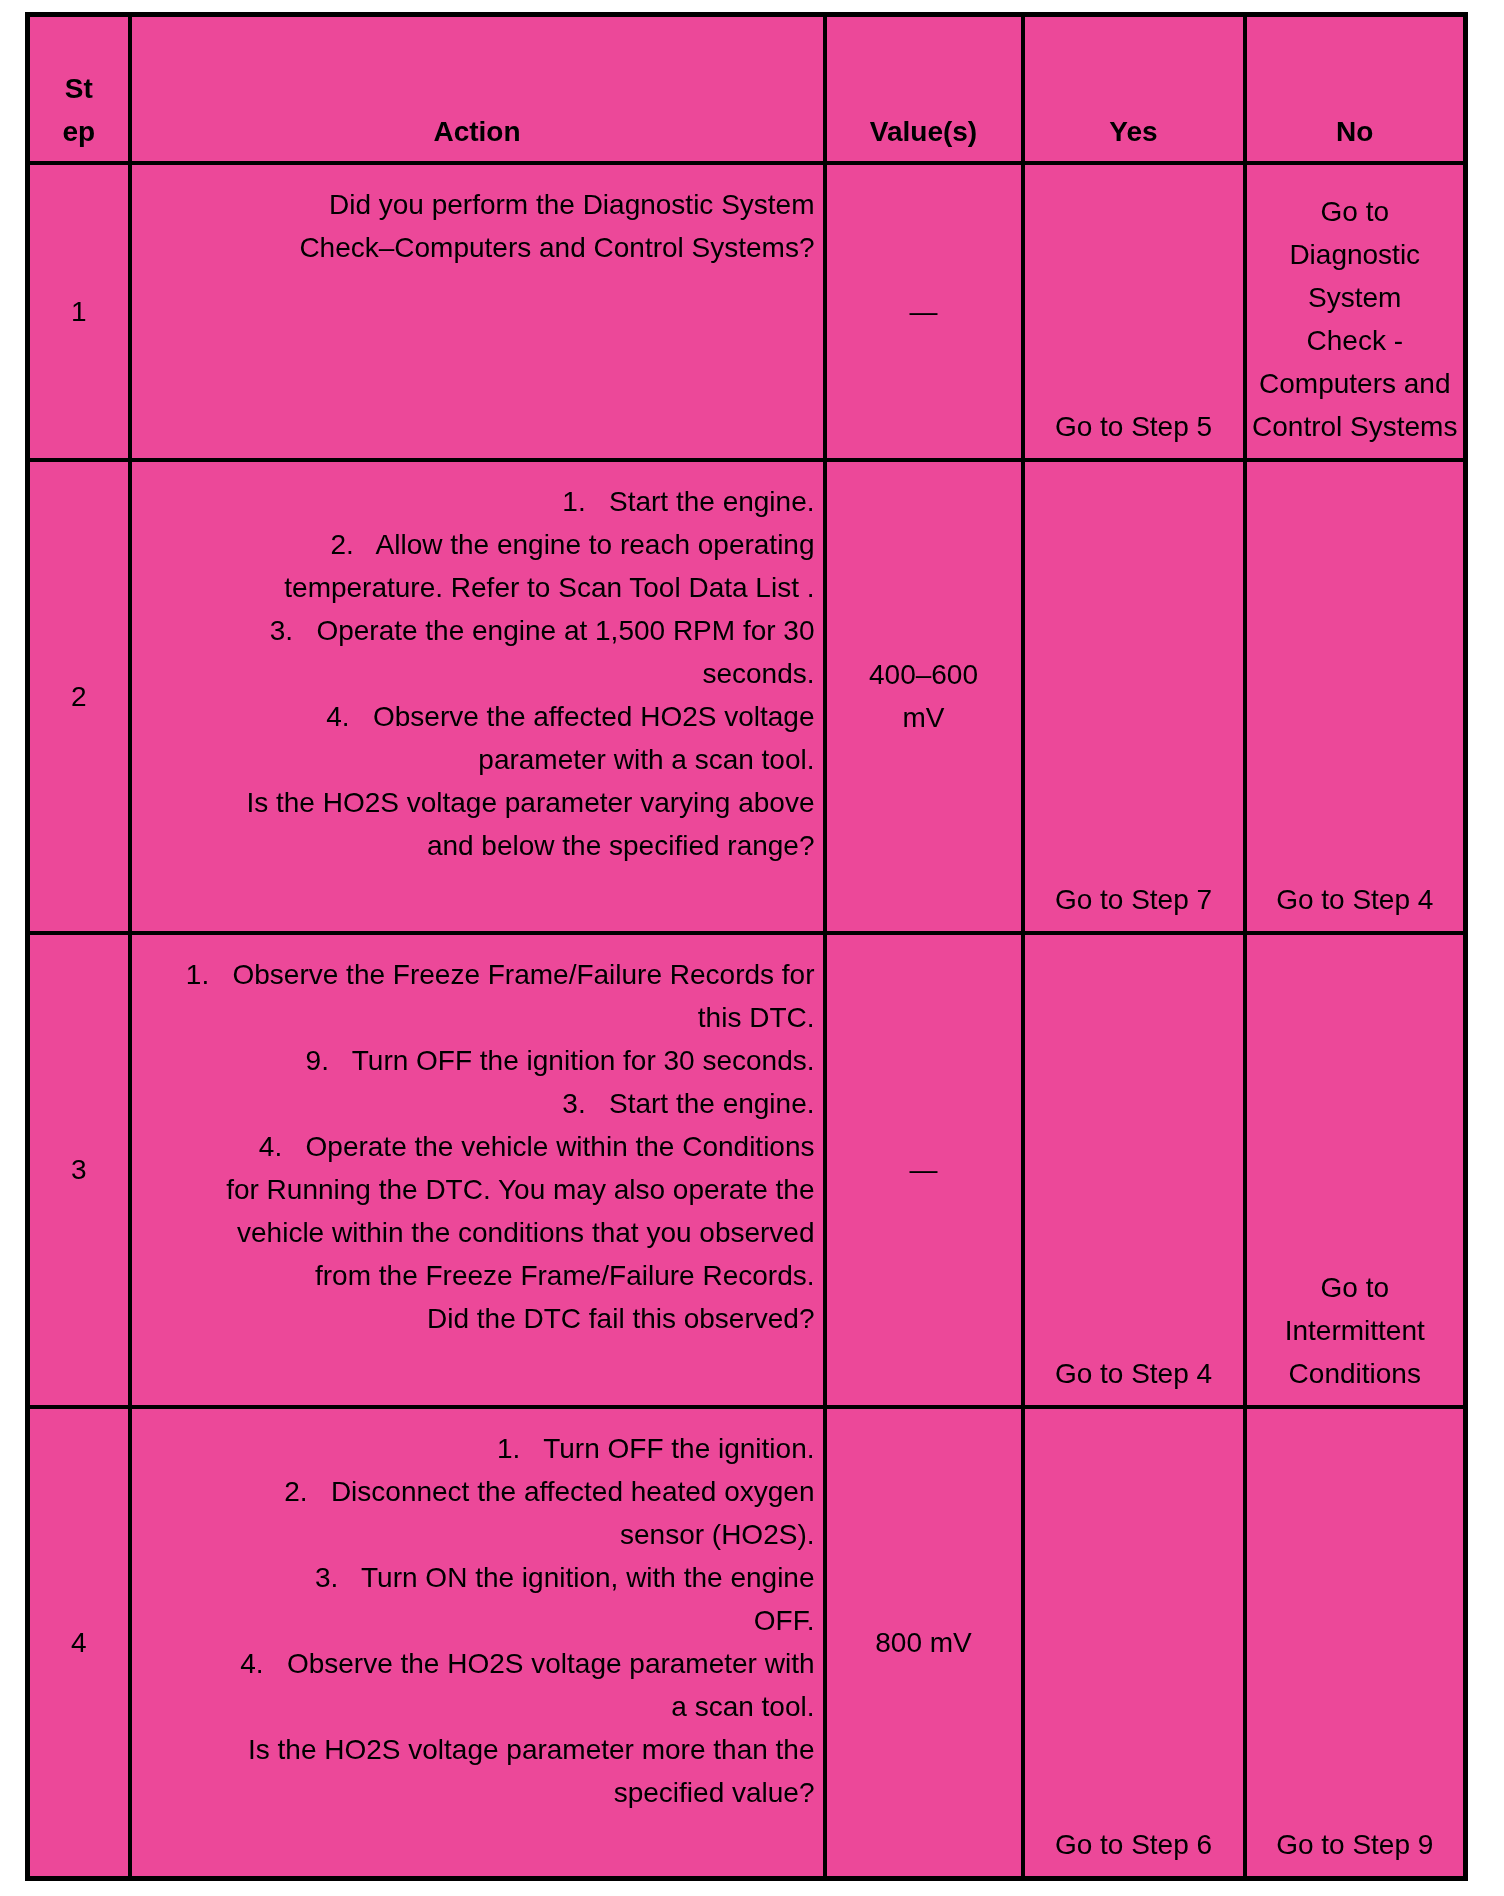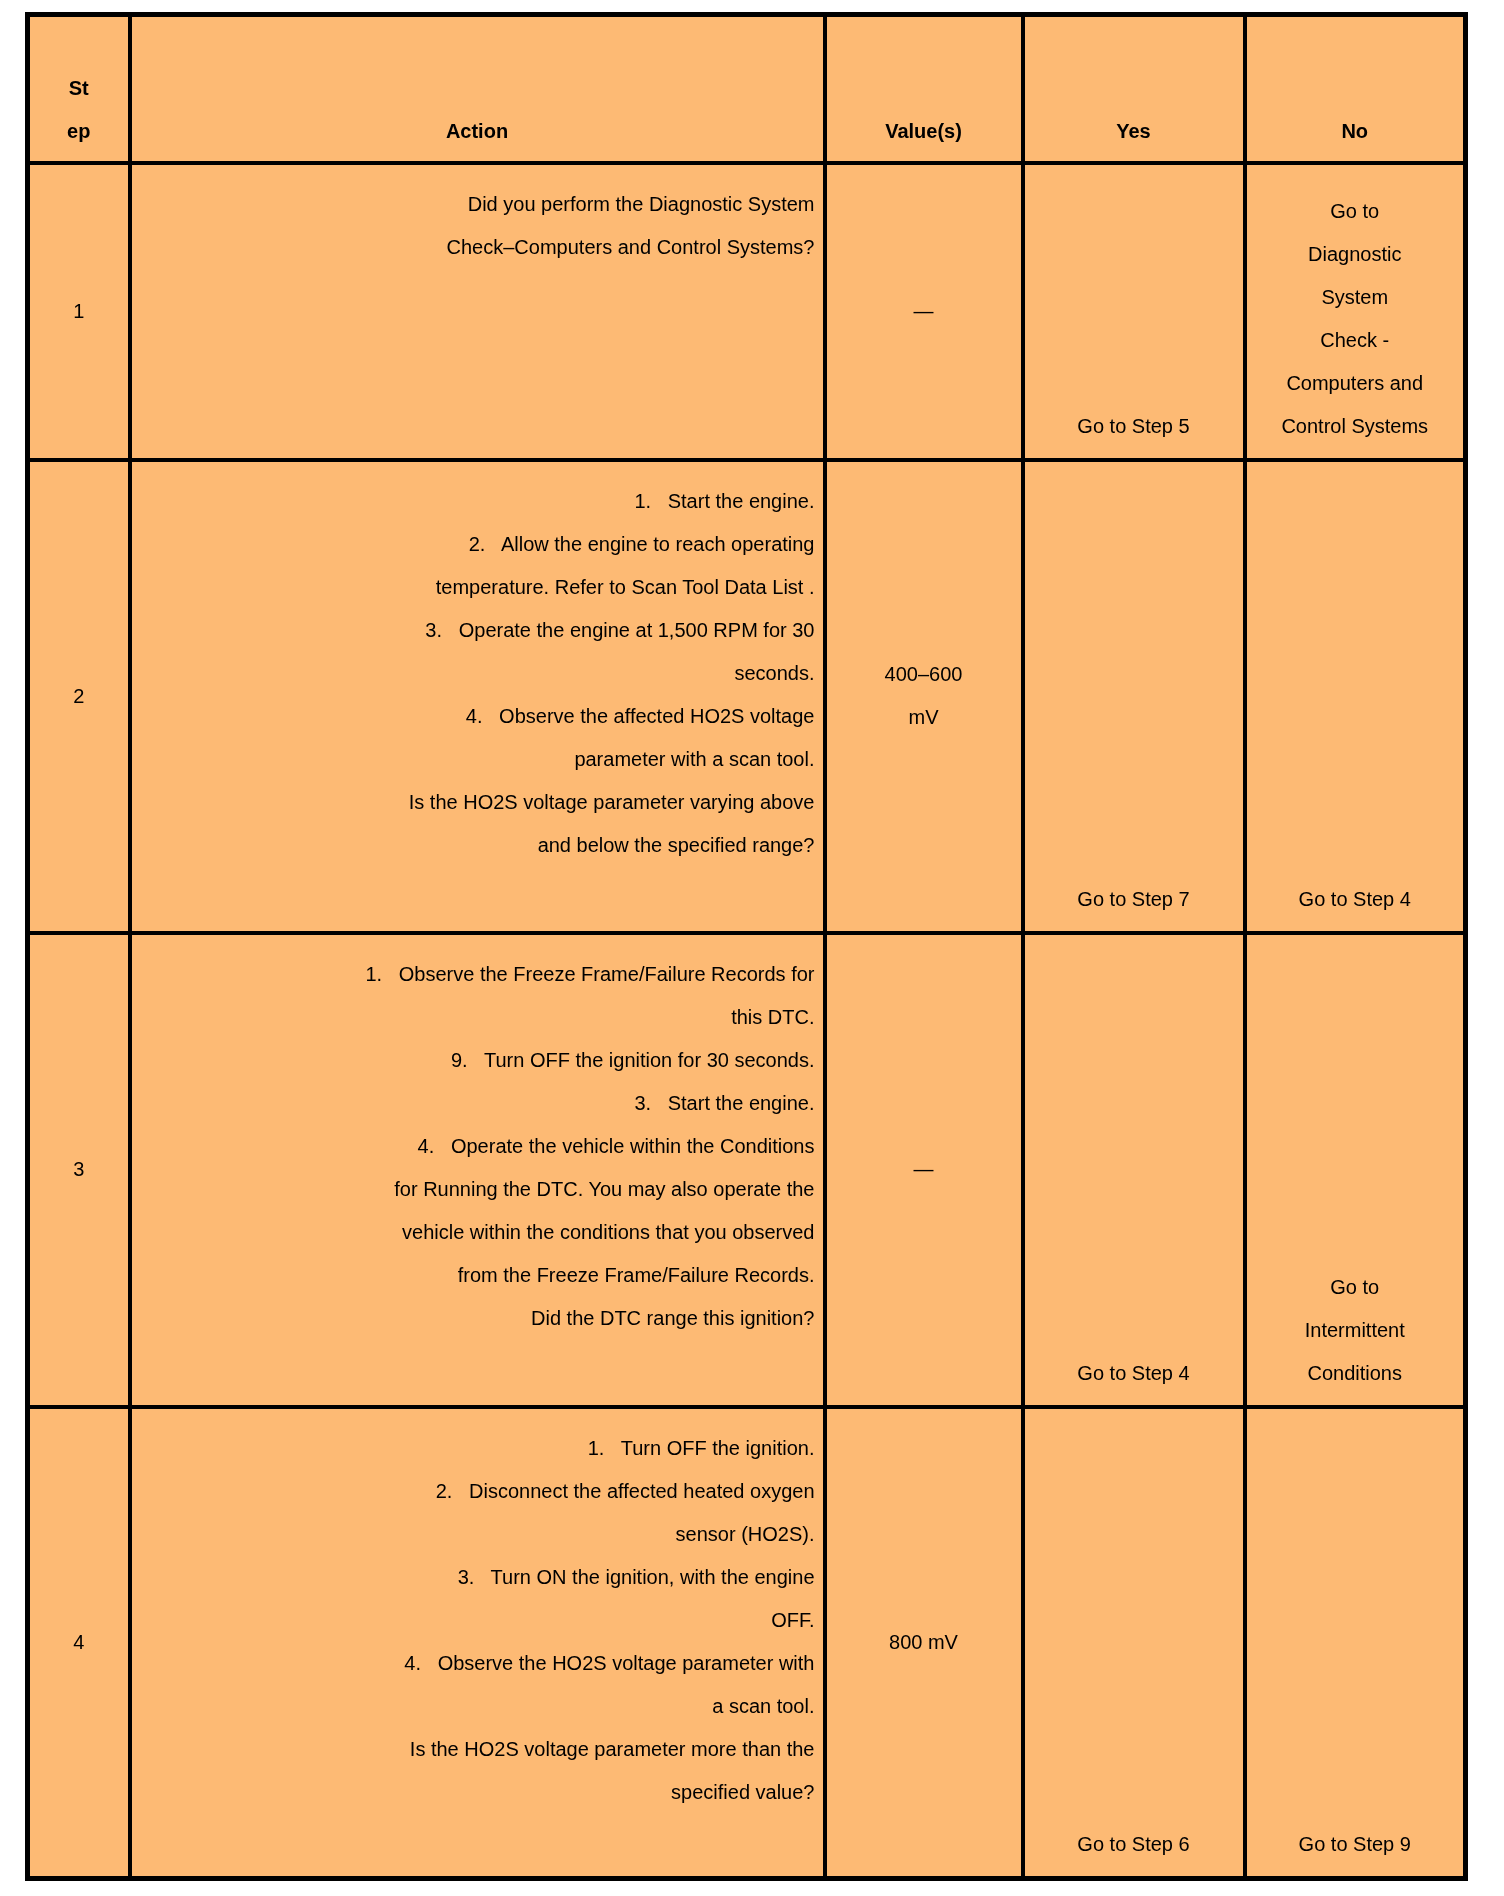--- a/index.html
+++ b/index.html
@@ -23,26 +23,26 @@
     position: absolute;
     left: 25px;
     top: 12px;
     width: 1438px;
     border-collapse: collapse;
     table-layout: fixed;
     border: 5px solid #000000;
   }
   table.diag td, table.diag th {
     border: 4px solid #000000;
-    font-size: 20px;
+    font-size: 28px;
     line-height: 43px;
     color: #000000;
     overflow: hidden;
     box-sizing: border-box;
-    background: #fdba74;
+    background: #ec4899;
   }
   th.hdr {
     font-weight: bold;
     text-align: center;
     vertical-align: bottom;
     padding: 0 2px 8px 2px;
     white-space: pre-wrap;
   }
   td.step-cell {
     text-align: center;
@@ -140,21 +140,21 @@
       <td class="step-cell">3</td>
       <td class="action-cell">
         <div class="action-steps"> 1.   Observe the Freeze Frame/Failure Records for
 this DTC.
  9.   Turn OFF the ignition for 30 seconds.
  3.   Start the engine.
  4.   Operate the vehicle within the Conditions
 for Running the DTC. You may also operate the
 vehicle within the conditions that you observed
 from the Freeze Frame/Failure Records.</div>
-        <div class="action-question"> Did the DTC range this ignition?</div>
+        <div class="action-question"> Did the DTC fail this observed?</div>
       </td>
       <td class="value-cell">—</td>
       <td class="yes-cell">Go to Step 4</td>
       <td class="no-cell">Go to
 Intermittent
 Conditions</td>
     </tr>
 
     <tr class="row-4">
       <td class="step-cell">4</td>

